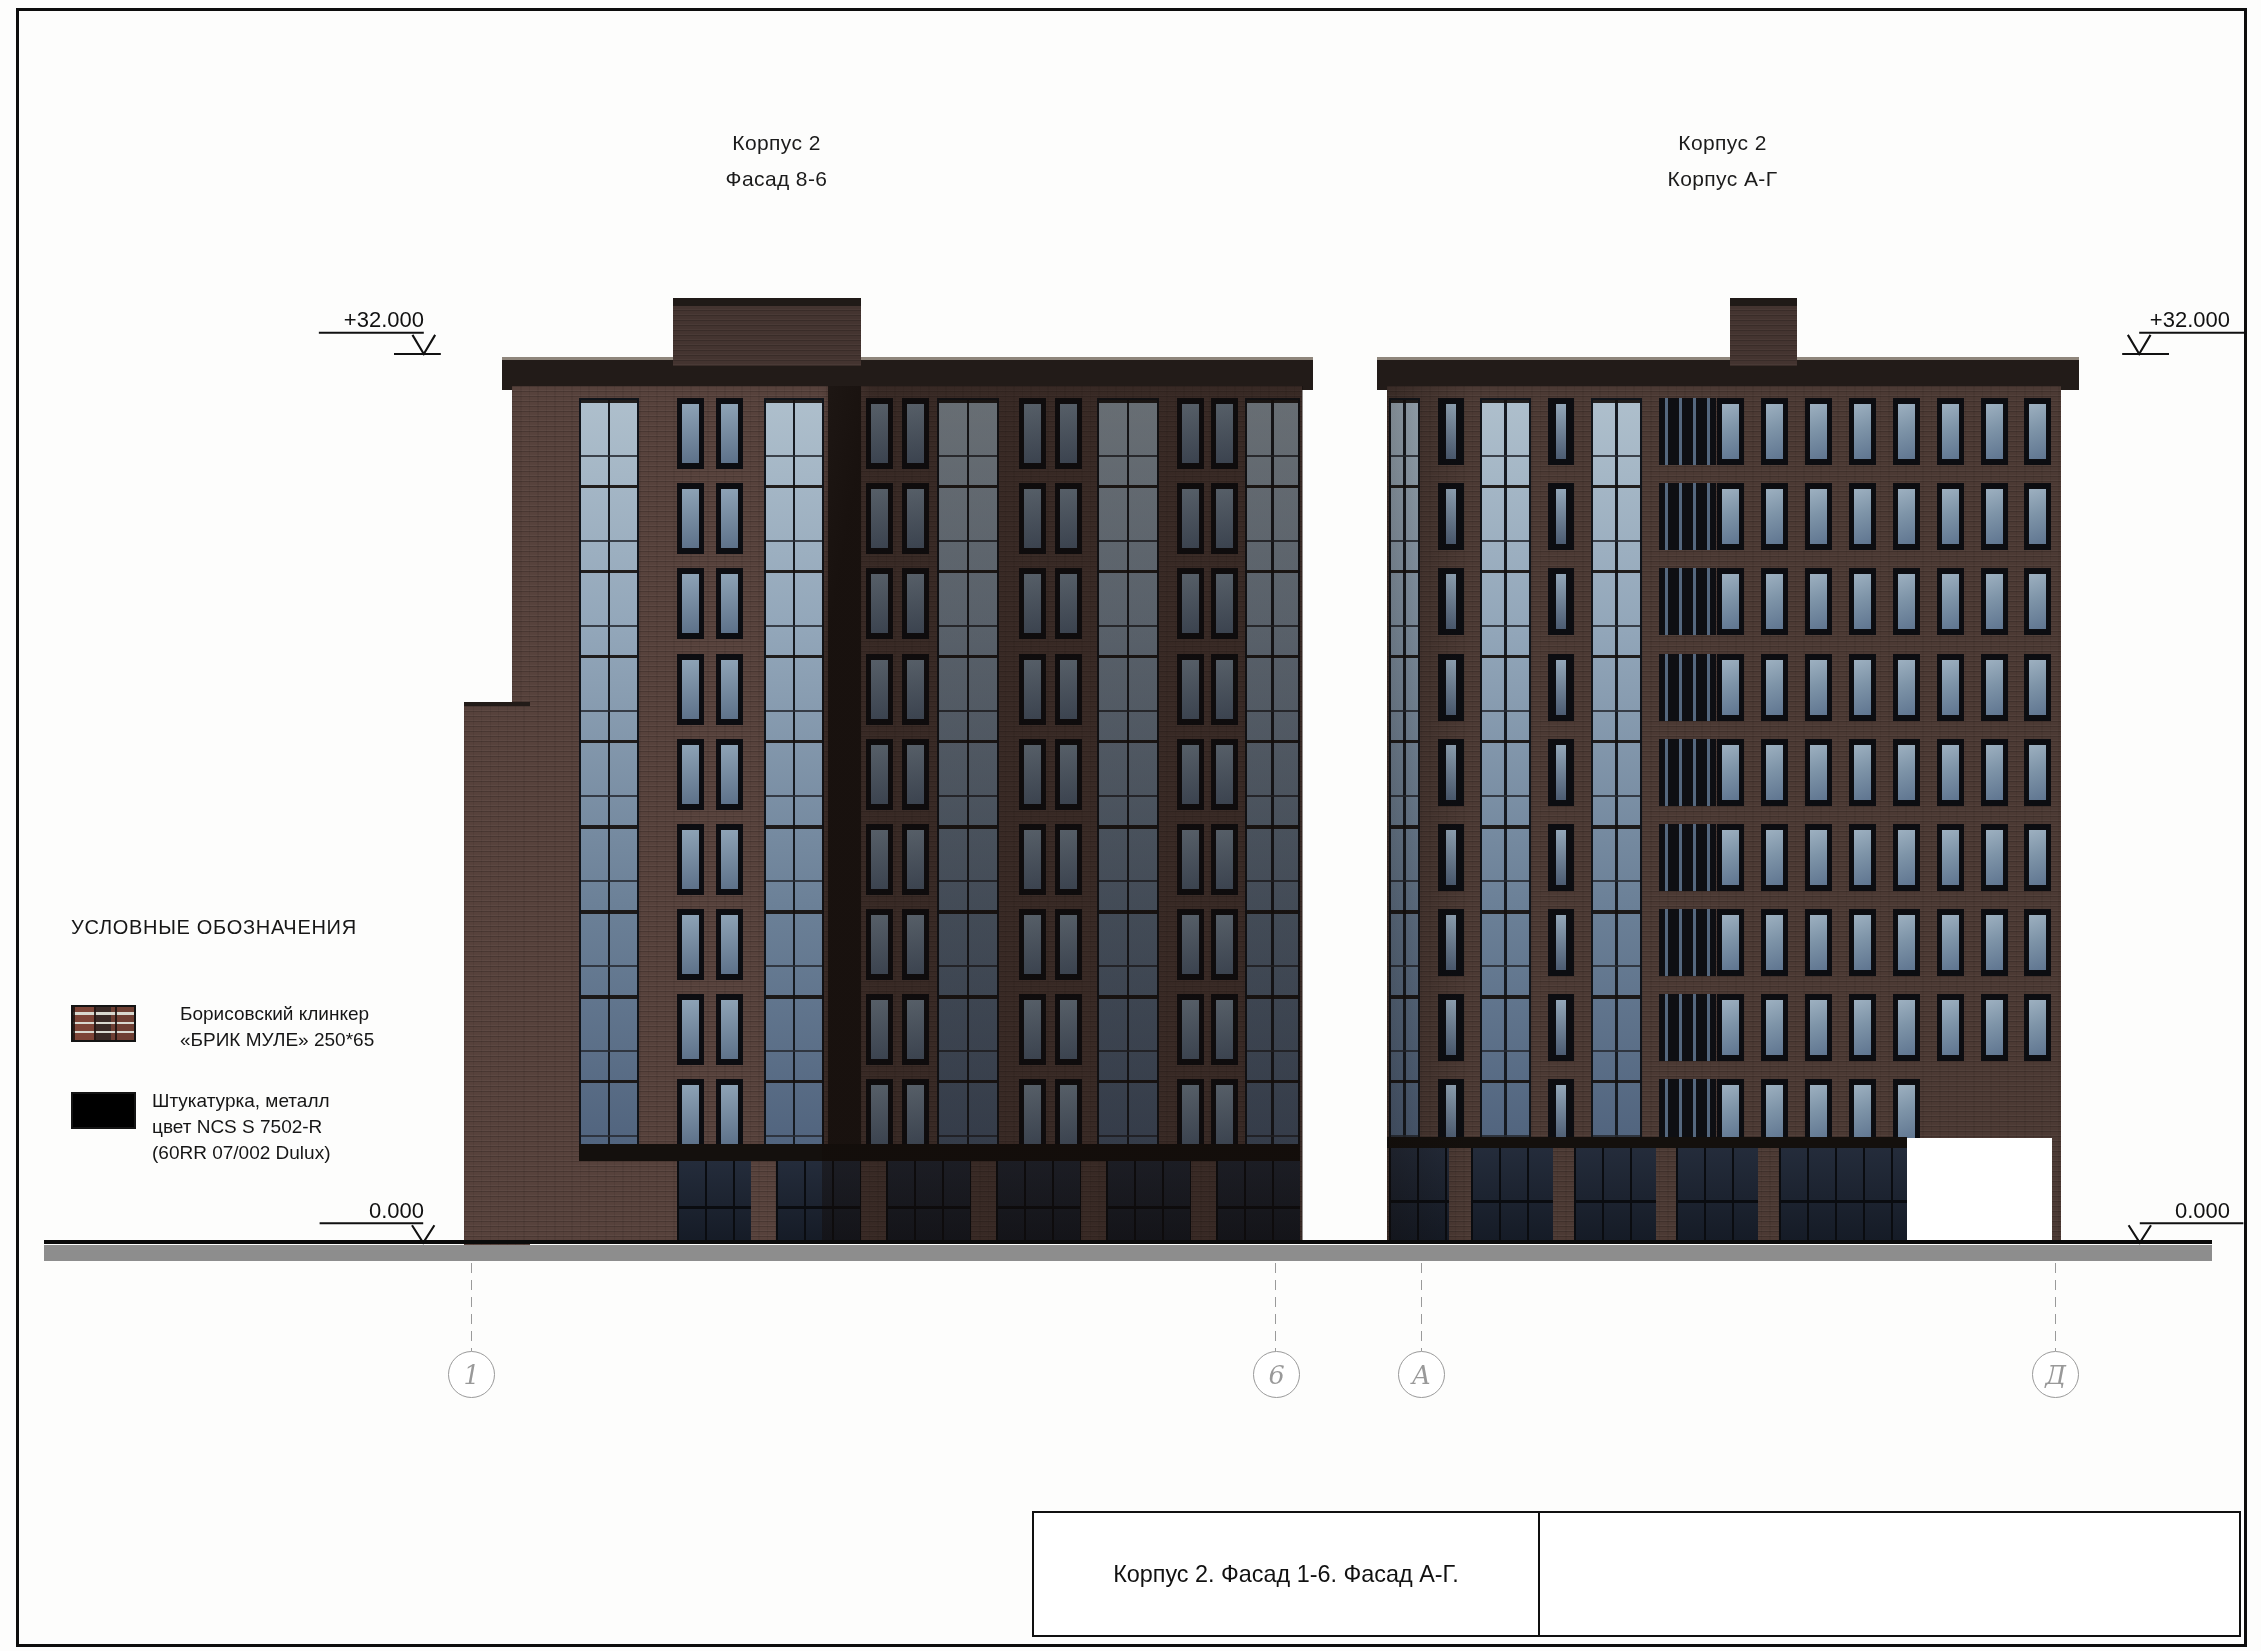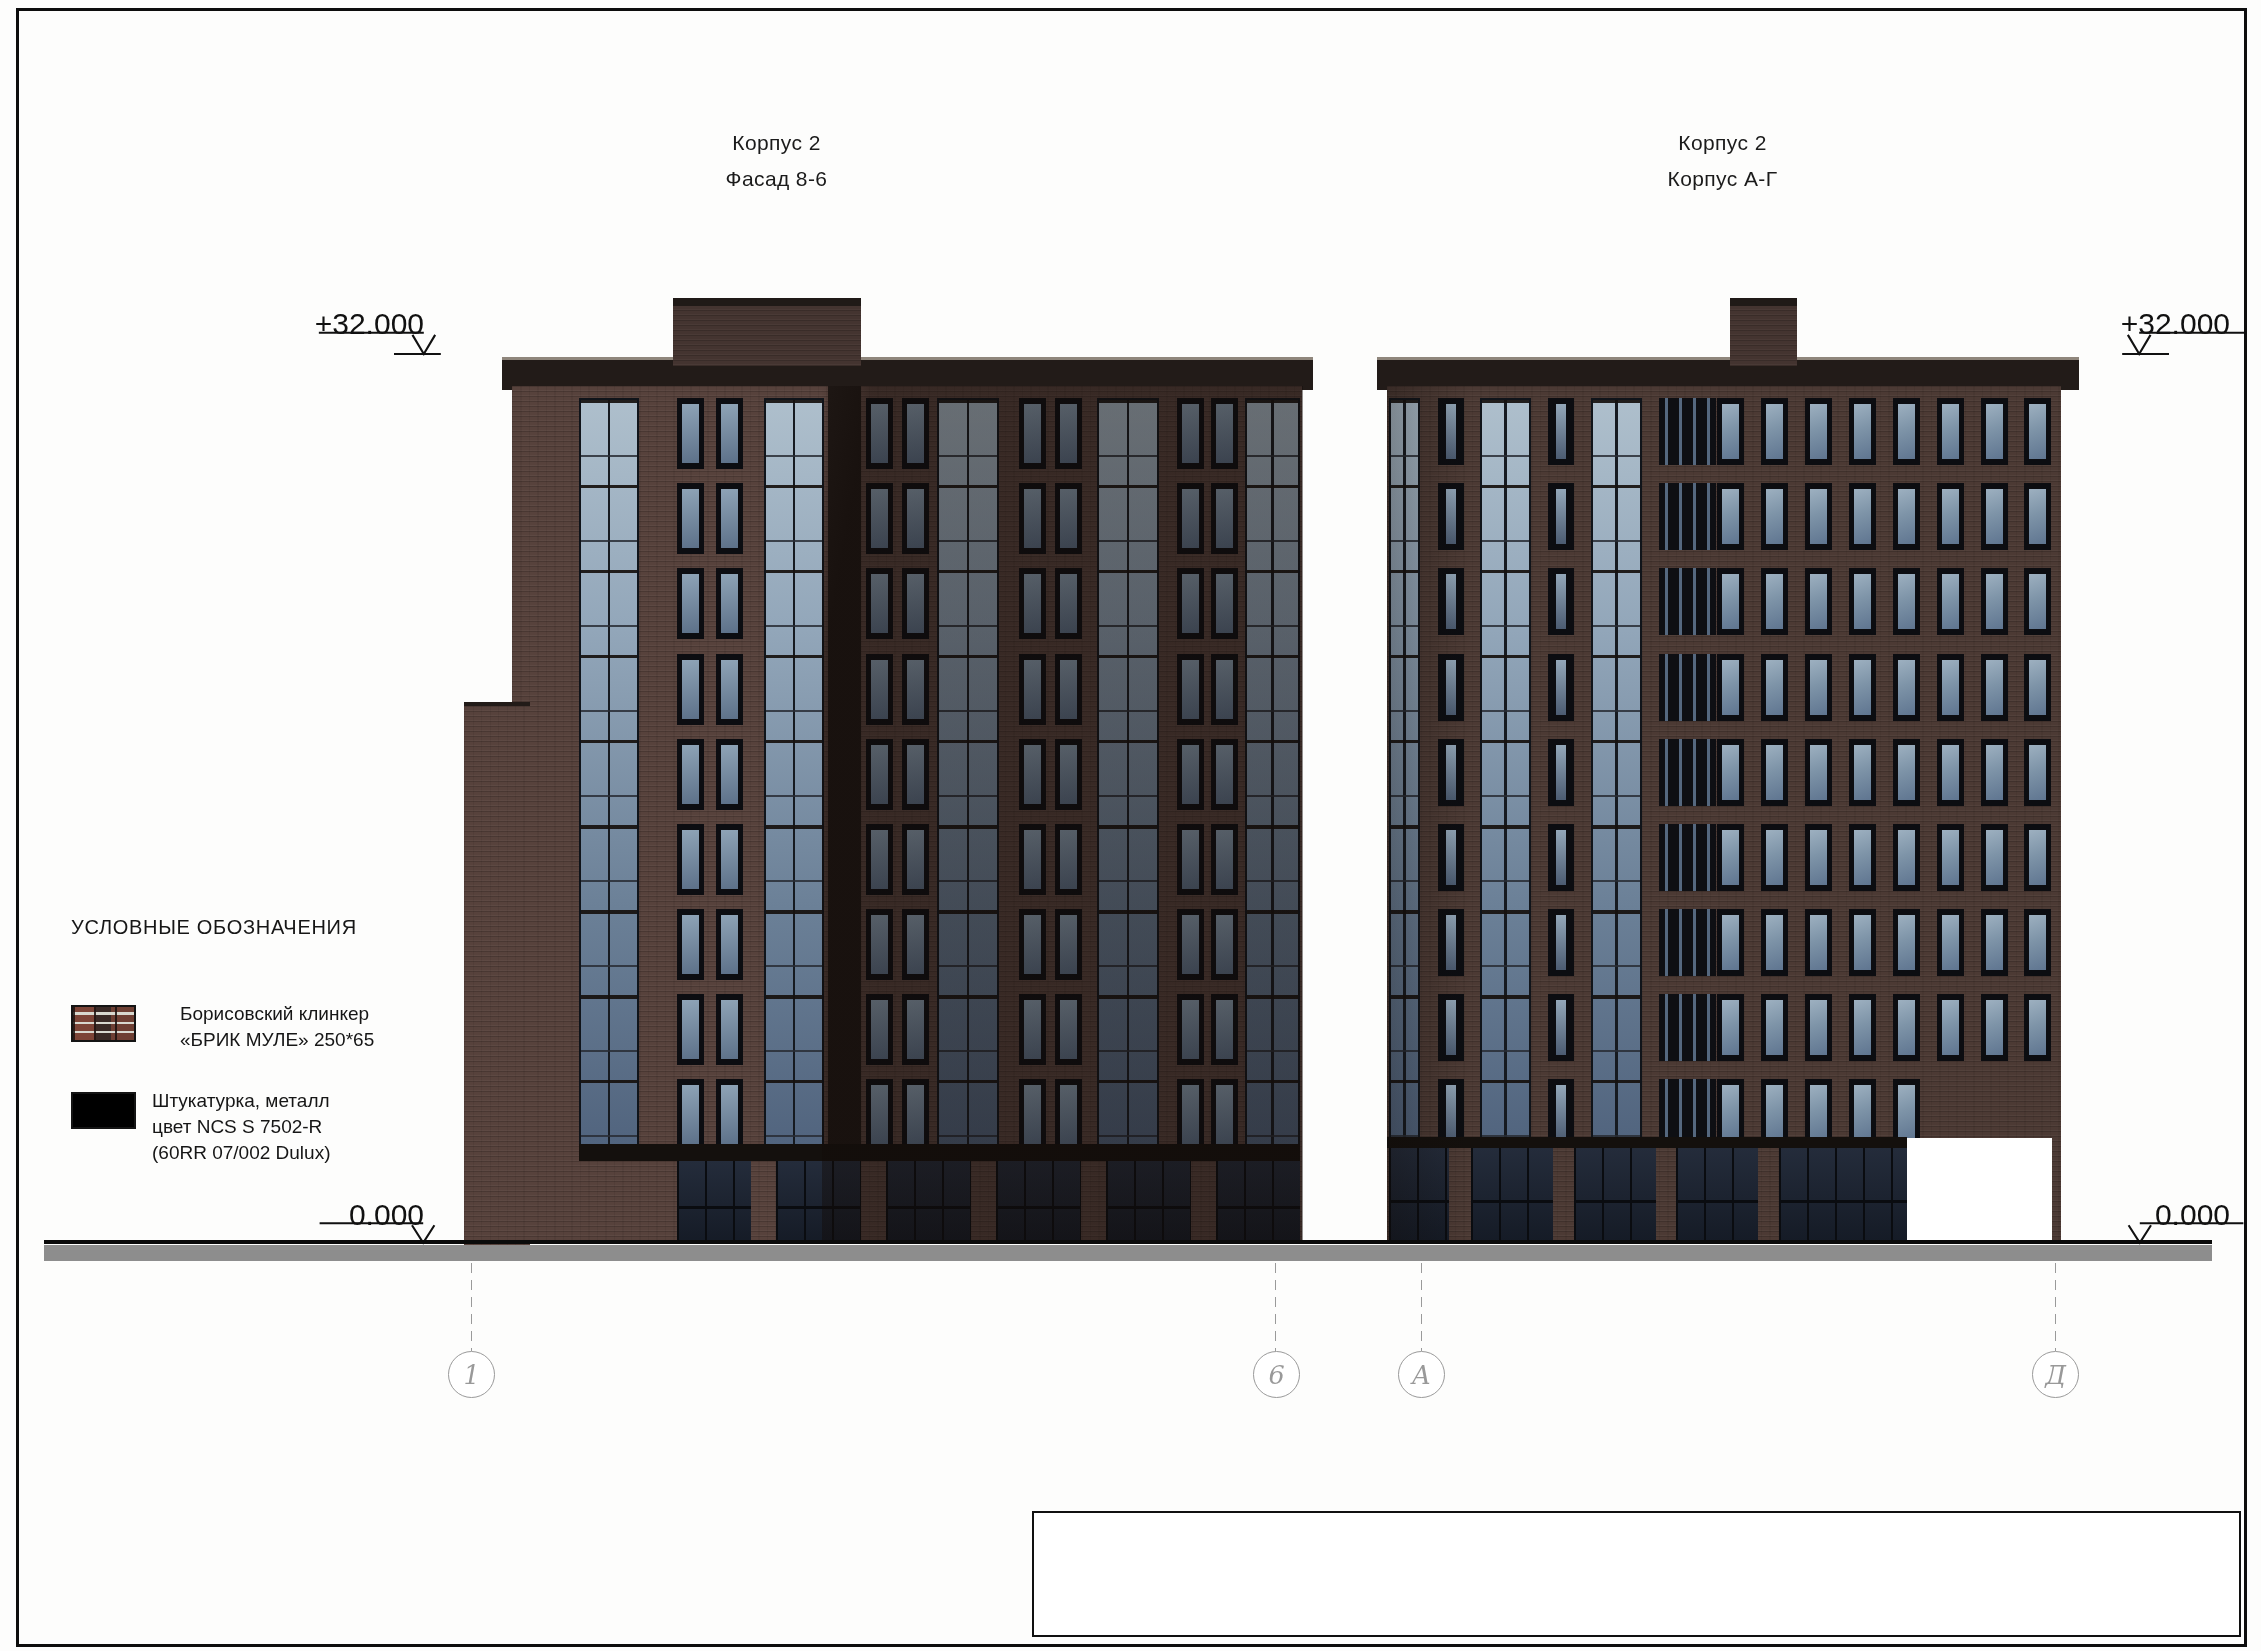--- a/index.html
+++ b/index.html
@@ -5,21 +5,21 @@
   html,body{margin:0;padding:0;background:#e8e8e8;}
   #sheet{position:relative;width:2261px;height:1652px;background:#fdfdfc;overflow:hidden;
          font-family:"Liberation Sans",sans-serif;}
   .abs{position:absolute;}
   
   #frame{left:16.3px;top:7.8px;width:2225px;height:1633px;border:3.5px solid #0d0d0d;}
   
   .lbl{width:227px;text-align:center;font-size:21px;color:#1b1b1b;letter-spacing:0.4px;}
   
   .elev{width:156px;height:57px;}
-  .elev .etxt{position:absolute;top:0;left:0;width:100%;font-size:30px;color:#111;text-align:right;}
+  .elev .etxt{position:absolute;top:0;left:0;width:100%;font-size:22px;color:#111;text-align:right;}
   .elev svg{position:absolute;left:0;}
   .elev.mirror svg{transform:scaleX(-1);}
   .elev.top svg{top:20px;}
   .elev.bot svg{top:21px;}
   .elev.mirror .etxt{padding-right:34px;box-sizing:border-box;}
   .elev.norm .etxt{padding-right:31px;box-sizing:border-box;}
   
   #groundline{background:#0a0a0a;}
   #groundband{background:#8d8d8d;}
   
@@ -649,16 +649,17 @@
     <div></div>
   </div>
   <div class="abs swatch sw-plaster" style="left:71px;top:1092px;"></div>
   <div class="abs leg-text" style="left:152px;top:1088px;width:255px;">
     <div>Штукатурка, металл</div>
     <div>цвет NCS S 7502-R</div>
     <div>(60RR 07/002 Dulux)</div>
   </div>
 
   <div class="abs" id="tblock">
+    <div class="cell" id="tb-c1">Корпус 2. Фасад 1-6. Фасад А-Г.</div>
     <div class="cell" id="tb-c3"></div>
   </div>
 </div>
 
 
 </body></html>

